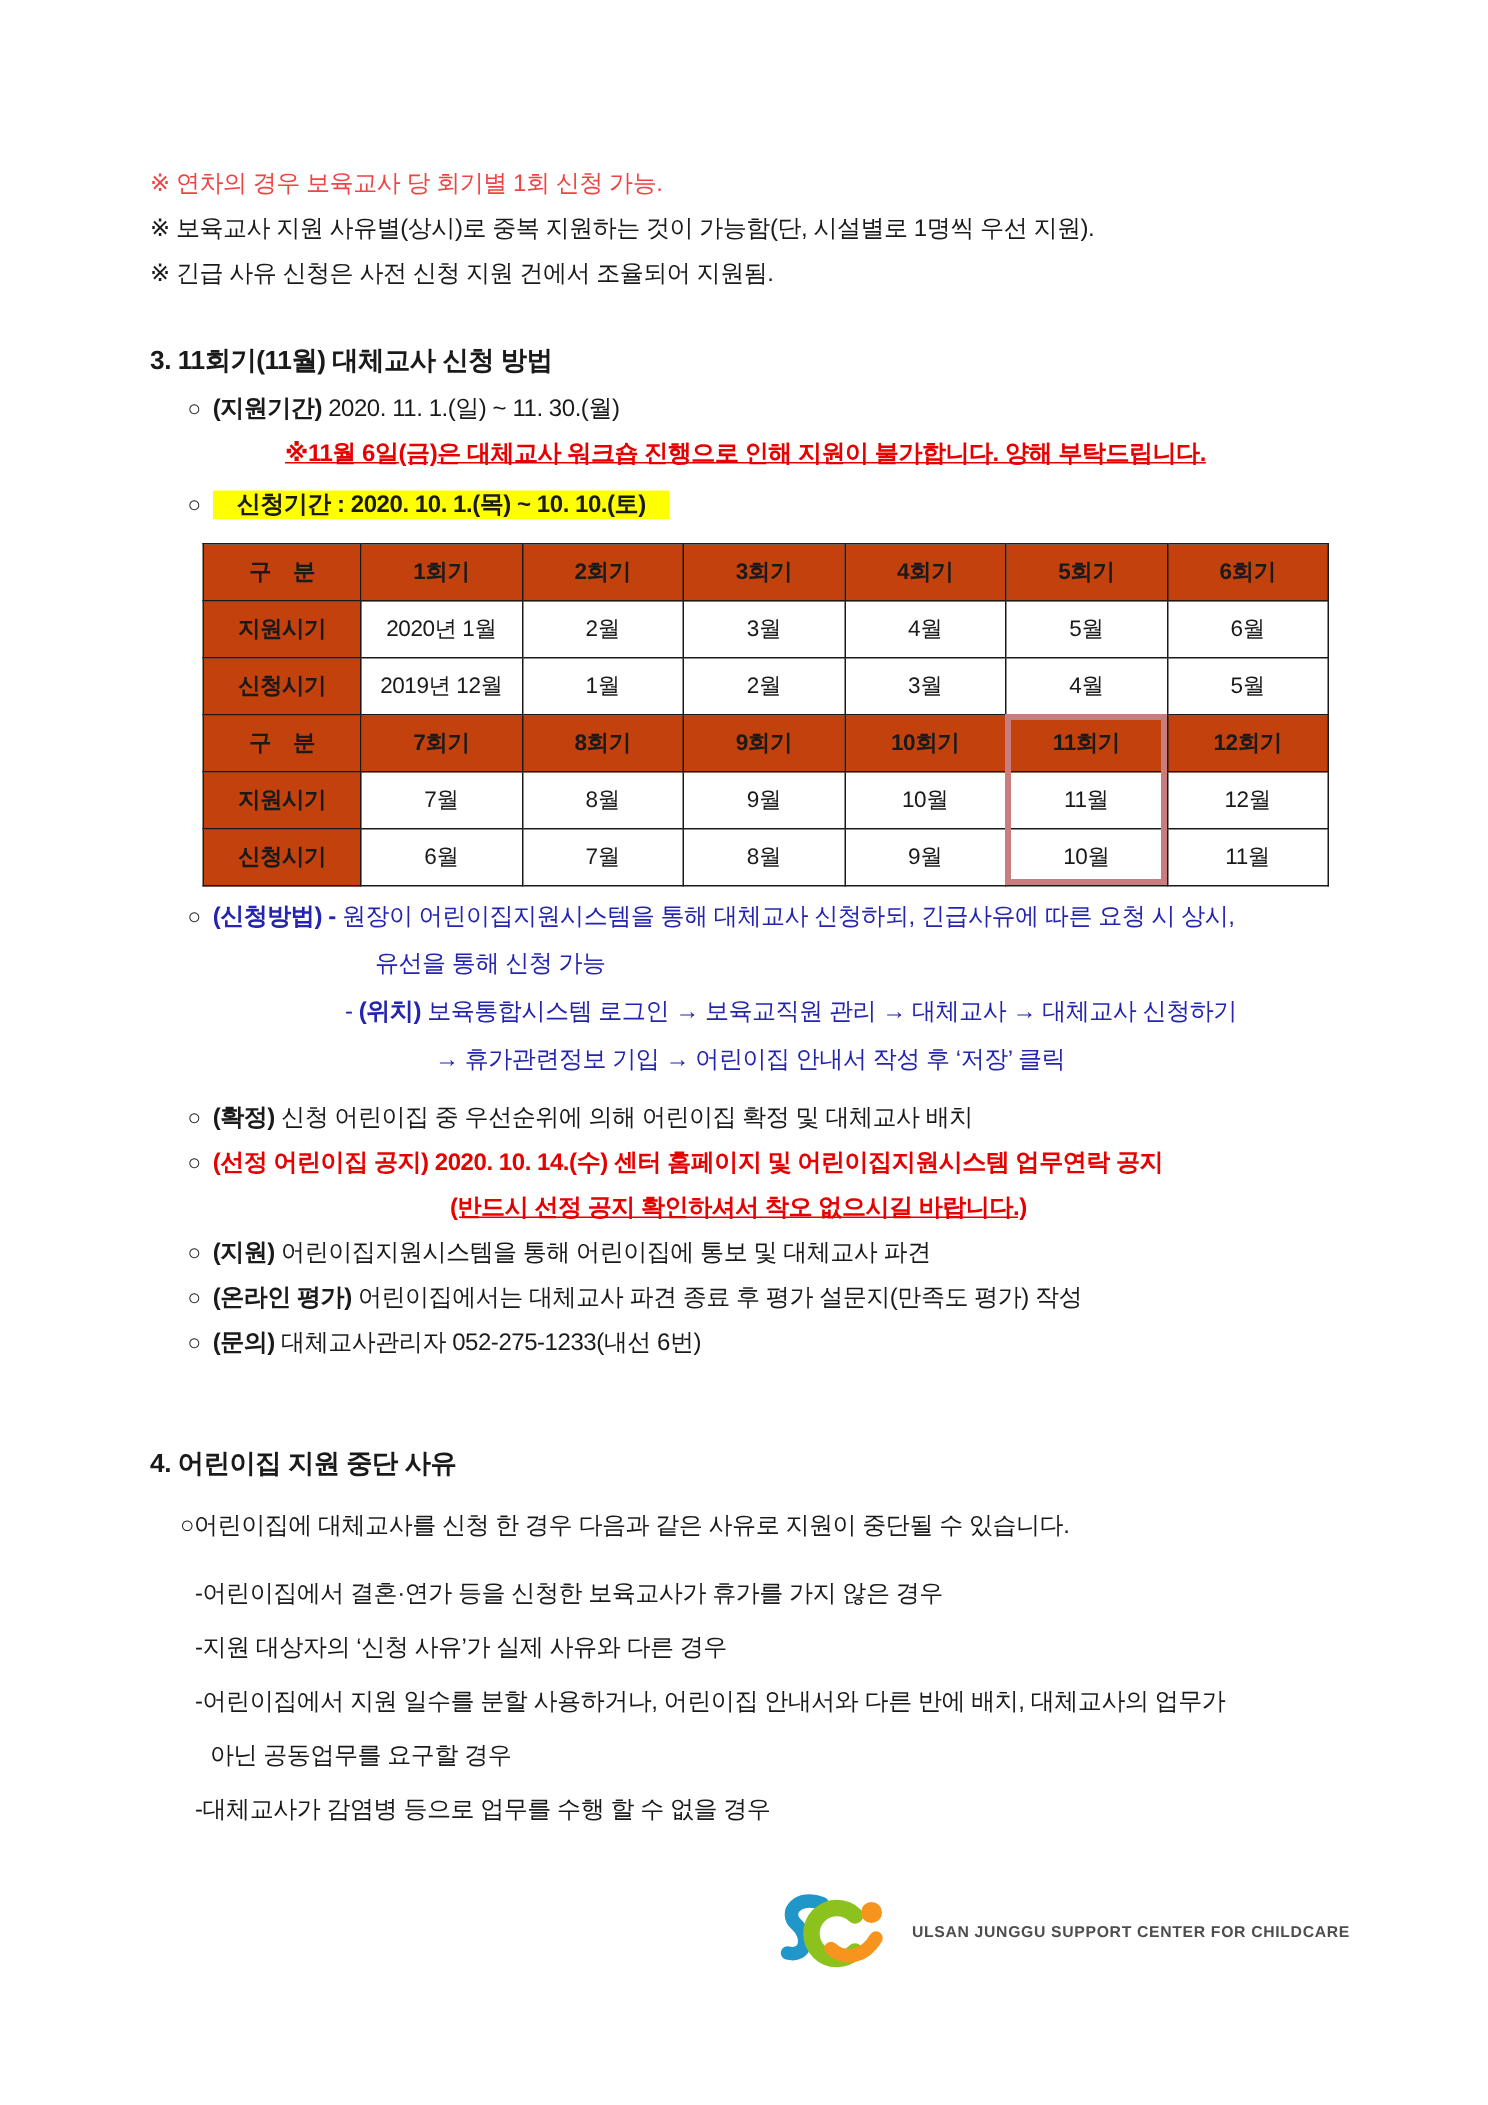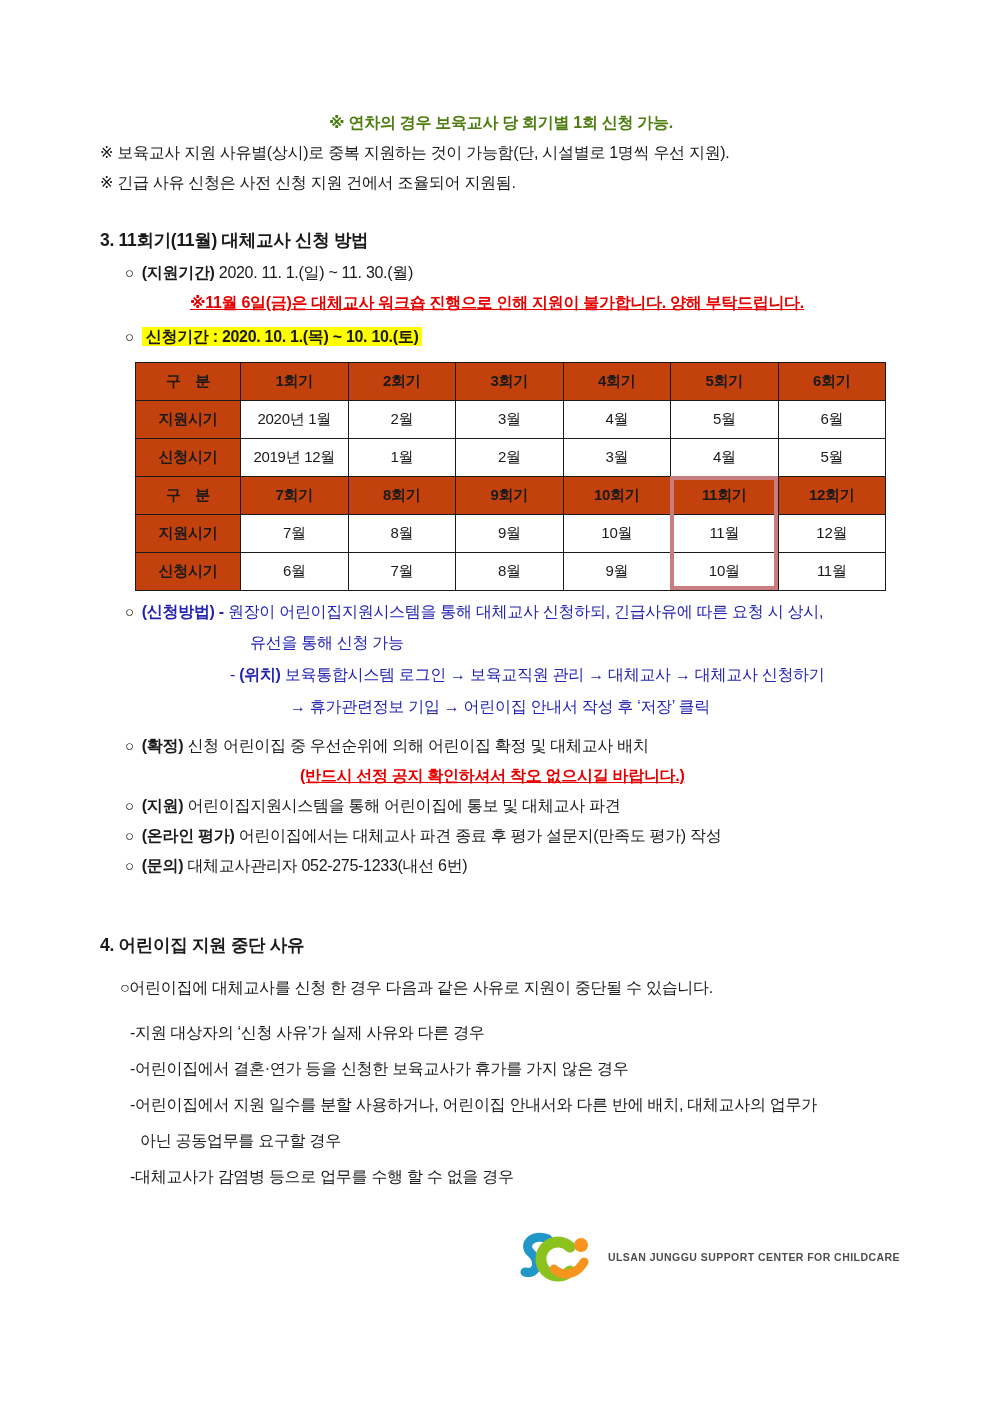--- a/index.html
+++ b/index.html
@@ -9,39 +9,39 @@
     width:992px; height:1403px;
     background:#ffffff;
     font-family:"Liberation Sans","DejaVu Sans",sans-serif;
     color:#1a1a1a;
     overflow:hidden;
   }
   .content { padding:108px 90px 0 100px; }
 
   
   .note-line { font-size:16px; line-height:30px; letter-spacing:-0.3px; }
-  .note-red  { color:#4d7c0f; font-weight:bold;text-align:center; }
+  .note-red  { color:#ef4444; font-weight:normal; }
 
   
   .sec-heading { font-size:17.5px; font-weight:bold; letter-spacing:-0.3px; }
   .sec3-heading { margin-top:30px; }
   .sec4-heading { margin-top:52px; }
 
   
   .o-line { font-size:16px; line-height:30px; margin-left:25px; letter-spacing:-0.3px; }
   .o-marker { display:inline-block; margin-right:8px; font-size:15px; }
   .b { font-weight:bold; }
 
   .workshop-line {
     margin-left:90px; margin-top:0;
     font-size:16px; line-height:30px;
     color:#e60000; font-weight:bold;
     text-decoration:underline; letter-spacing:-0.3px;
   }
-  .hl-yellow { background:#ffff00; font-weight:bold; padding:1px 4px; }
+  .hl-yellow { background:#ffff00; font-weight:bold; padding:1px 16px; }
   .req-line { margin-top:4px; }
 
   
   .table-wrap { position:relative; margin:10px 0 0 35px; width:750px; }
   table.schedule {
     border-collapse:collapse; table-layout:fixed;
     width:750px; font-size:15px;
   }
   table.schedule td {
     border:1.5px solid #1a1a1a;
@@ -193,41 +193,45 @@
         <span>보육통합시스템 로그인 → 보육교직원 관리 → 대체교사 → 대체교사 신청하기</span>
       </div>
       <div class="indent-190">→ 휴가관련정보 기입 → 어린이집 안내서 작성 후 ‘저장’ 클릭</div>
     </div>
 
     <div class="items-block">
       <div class="o-line">
         <span class="o-marker">○</span><span class="b">(확정)</span>
         <span>신청 어린이집 중 우선순위에 의해 어린이집 확정 및 대체교사 배치</span>
       </div>
+      <div class="o-line red-line">
+        <span class="o-marker" style="color:#1a1a1a;">○</span><span class="b">(선정 어린이집 공지)</span>
+        <span>2020. 10. 14.(수) 센터 홈페이지 및 어린이집지원시스템 업무연락 공지</span>
+      </div>
       <div class="announce-note">(반드시 선정 공지 확인하셔서 착오 없으시길 바랍니다.)</div>
       <div class="o-line">
         <span class="o-marker">○</span><span class="b">(지원)</span>
         <span>어린이집지원시스템을 통해 어린이집에 통보 및 대체교사 파견</span>
       </div>
       <div class="o-line">
         <span class="o-marker">○</span><span class="b">(온라인 평가)</span>
         <span>어린이집에서는 대체교사 파견 종료 후 평가 설문지(만족도 평가) 작성</span>
       </div>
       <div class="o-line">
         <span class="o-marker">○</span><span class="b">(문의)</span>
         <span>대체교사관리자 052-275-1233(내선 6번)</span>
       </div>
     </div>
 
     <div class="sec-heading sec4-heading">4. 어린이집 지원 중단 사유</div>
     <div class="sec4-intro">○어린이집에 대체교사를 신청 한 경우 다음과 같은 사유로 지원이 중단될 수 있습니다.</div>
 
     <div class="reasons">
+      <div class="reason-line">-어린이집에서 결혼·연가 등을 신청한 보육교사가 휴가를 가지 않은 경우</div>
       <div class="reason-line">-지원 대상자의 ‘신청 사유’가 실제 사유와 다른 경우</div>
-      <div class="reason-line">-어린이집에서 결혼·연가 등을 신청한 보육교사가 휴가를 가지 않은 경우</div>
       <div class="reason-line">-어린이집에서 지원 일수를 분할 사용하거나, 어린이집 안내서와 다른 반에 배치, 대체교사의 업무가</div>
       <div class="reason-line reason-cont">아닌 공동업무를 요구할 경우</div>
       <div class="reason-line">-대체교사가 감염병 등으로 업무를 수행 할 수 없을 경우</div>
     </div>
 
     <div class="footer">
       <span>
         <svg width="78" height="62" viewBox="0 0 78 62" xmlns="http://www.w3.org/2000/svg">
           <path d="M30 16 C14 10, 4 22, 13 30 C22 38, 20 52, 7 49" fill="none" stroke="#2196c9" stroke-width="9" stroke-linecap="round"></path>
           <path d="M52 24 A17 17 0 1 0 52 48" fill="none" stroke="#8bc21e" stroke-width="11" stroke-linecap="round"></path>

